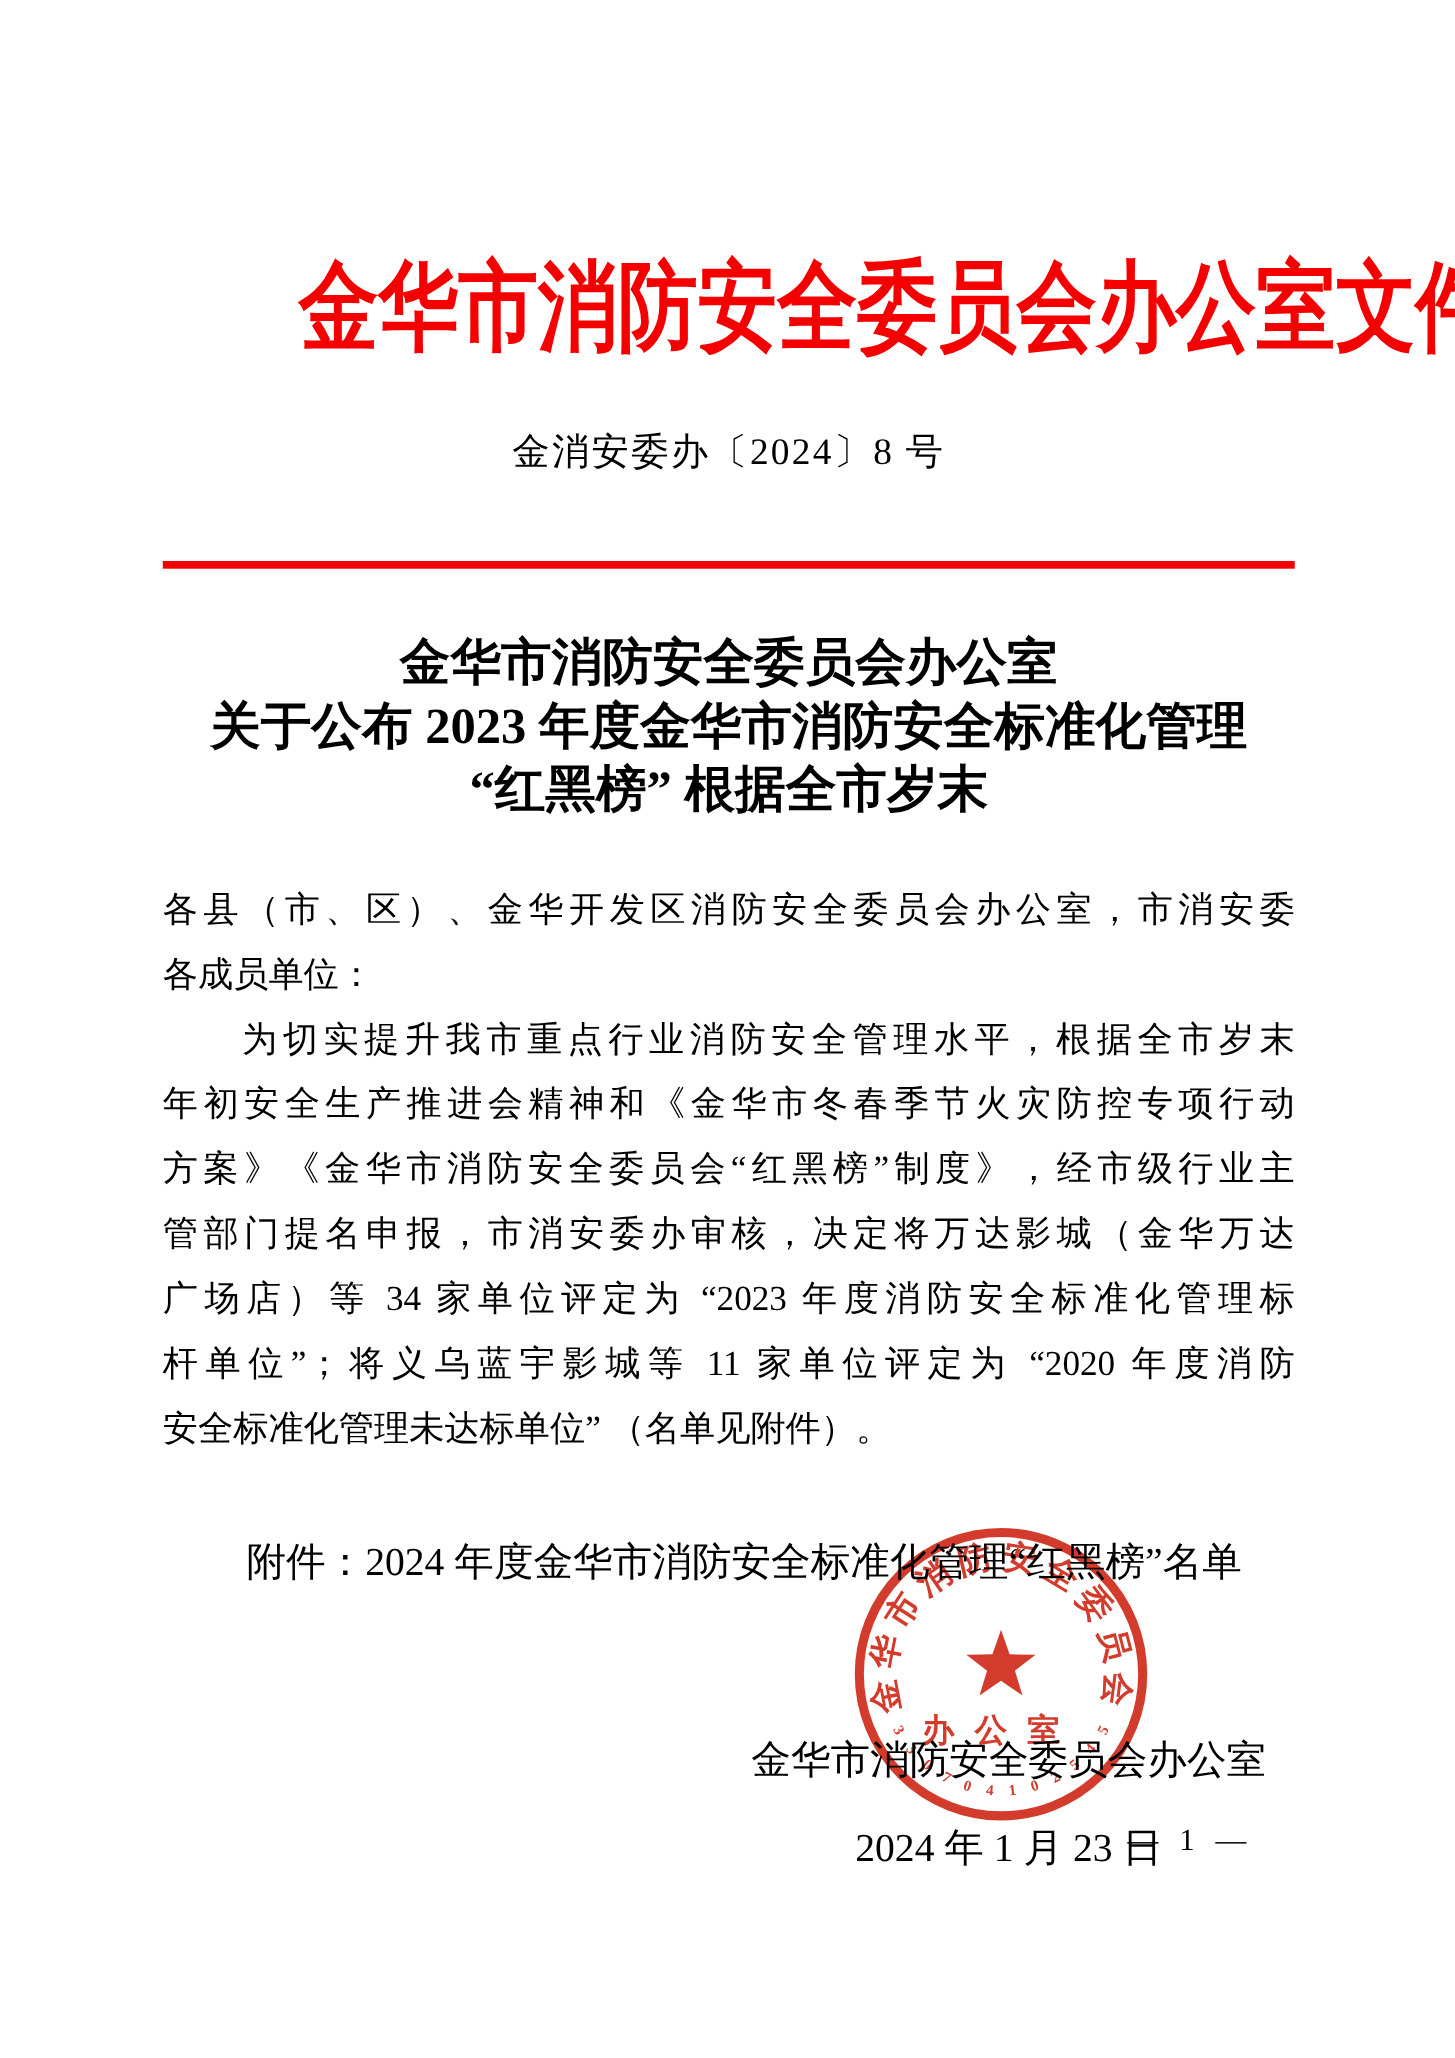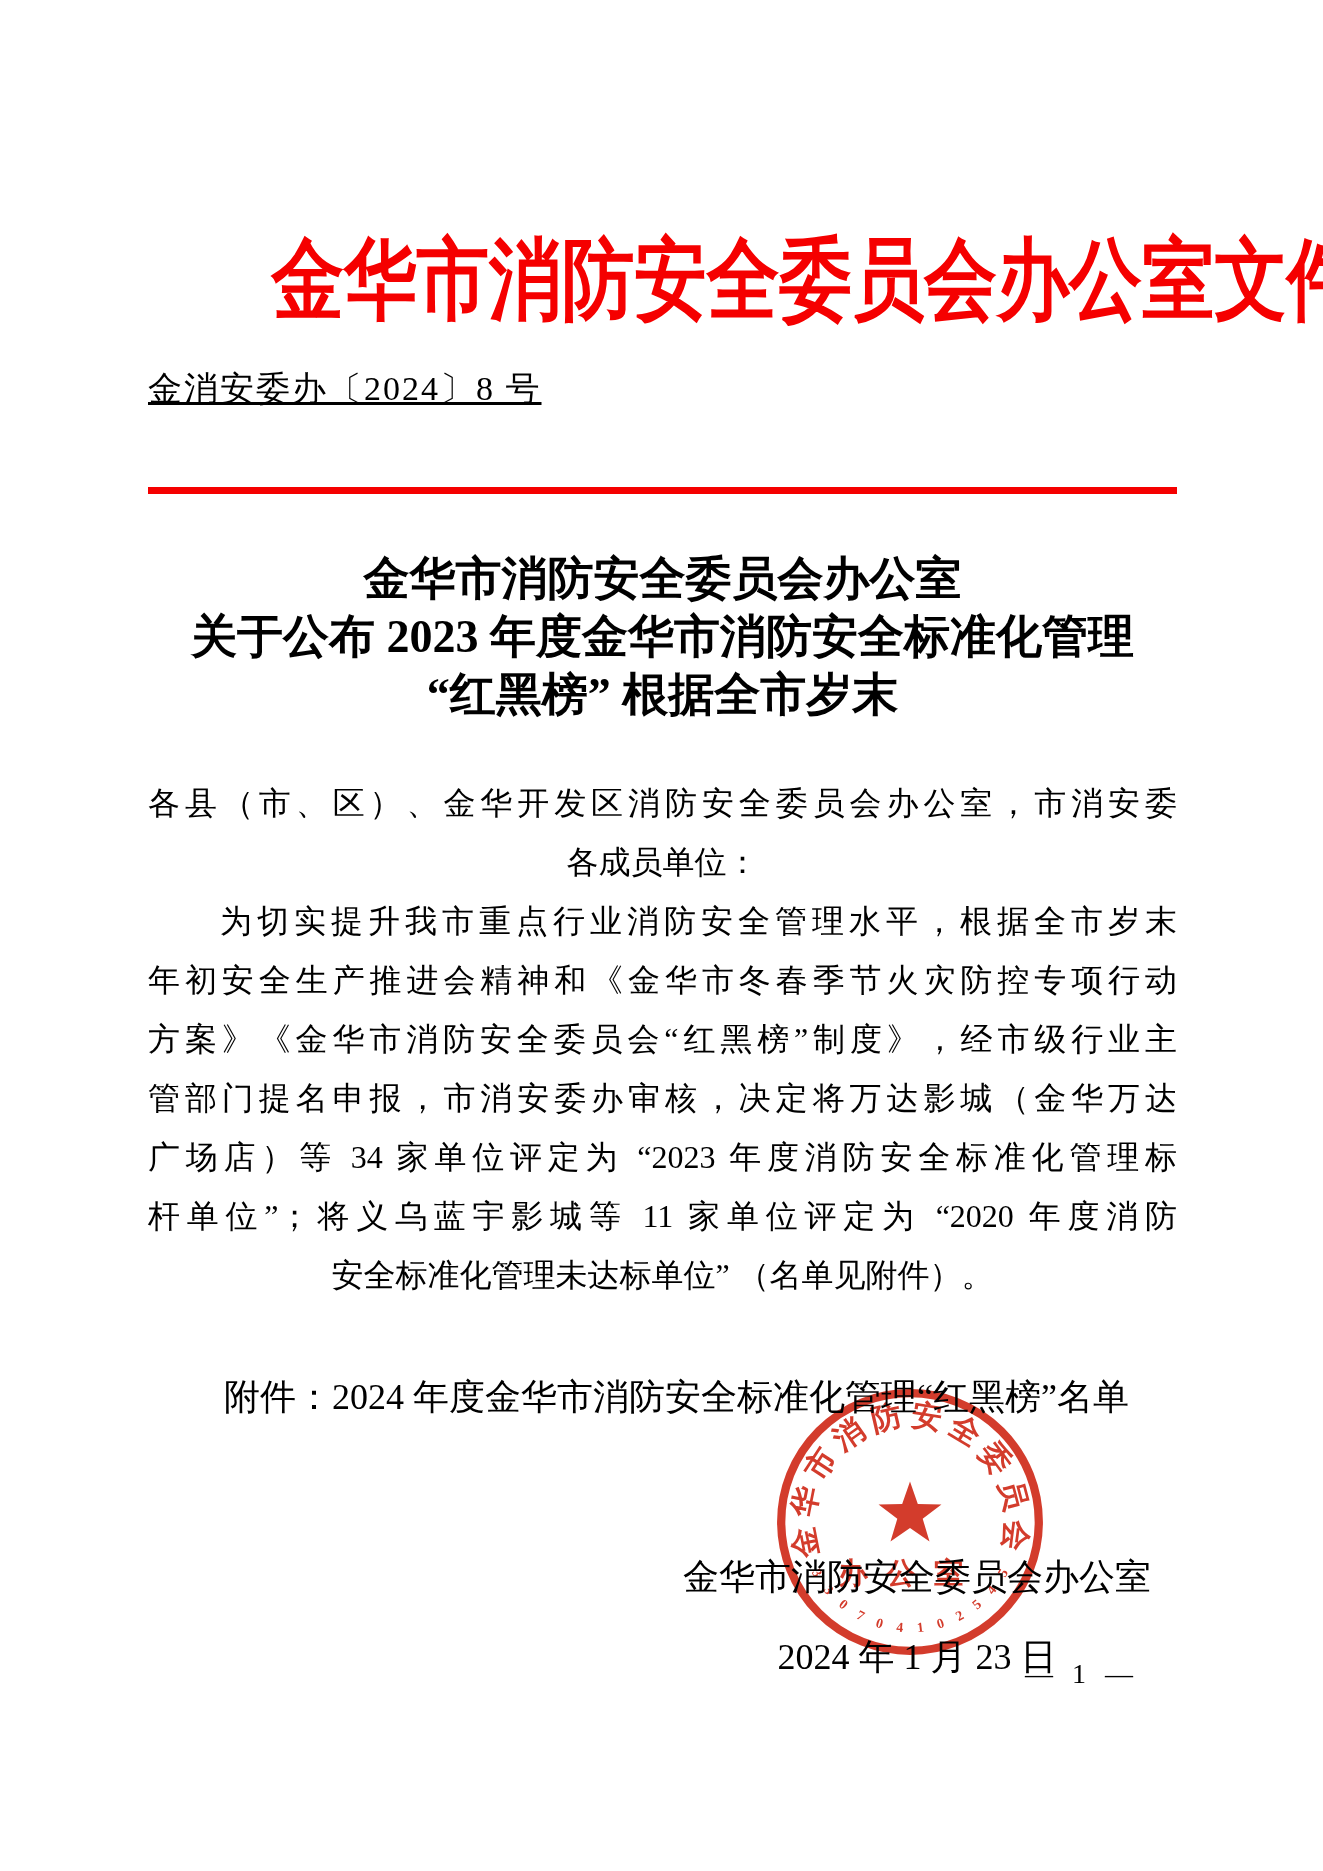--- a/index.html
+++ b/index.html
@@ -26,26 +26,25 @@
   .red-header .stretch{
     display:inline-block;
     font-size:89px;
     font-weight:bold;
     color:#f50000;
     transform:scaleX(0.815);
     transform-origin:center;
     letter-spacing:0px;
   }
   .doc-number{
-    margin-top:6px;
-    text-align:left;
+    margin-top:29px;
+    text-align:center;
     font-size:34px;
     line-height:44px;
     letter-spacing:2px;
-    text-decoration:underline;
   }
   .red-rule{
     margin-top:76px;
     height:7px;
     background:#f50000;
   }
   
   .doc-title{
     margin-top:56px;
     text-align:center;
@@ -54,21 +53,20 @@
     line-height:58px;
   }
   
   .body-text{
     margin-top:50px;
     font-size:32px;
     line-height:59px;
   }
   .body-text .line{
     white-space:nowrap;
-    text-align:center;
   }
   .body-text .line.fill{
     white-space:normal;
     text-align:justify;
     text-align-last:justify;
   }
   .line.indent{ text-indent:72px; }
   .attachment{
     margin-top:63px;
     font-size:36px;

